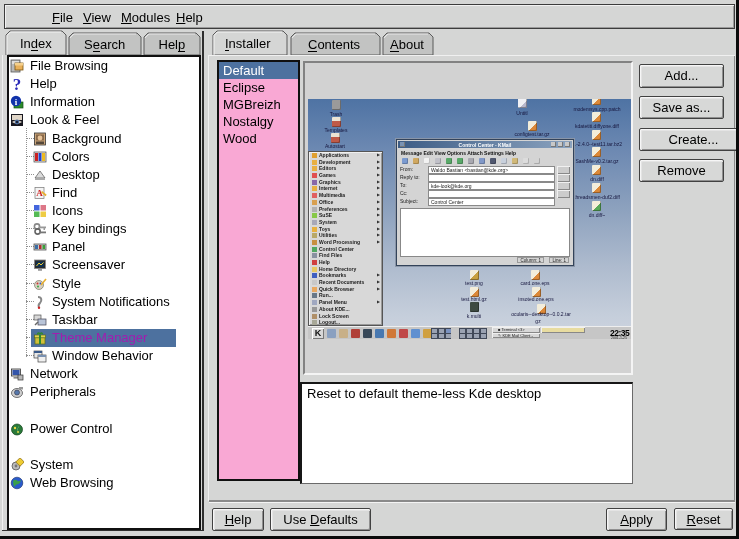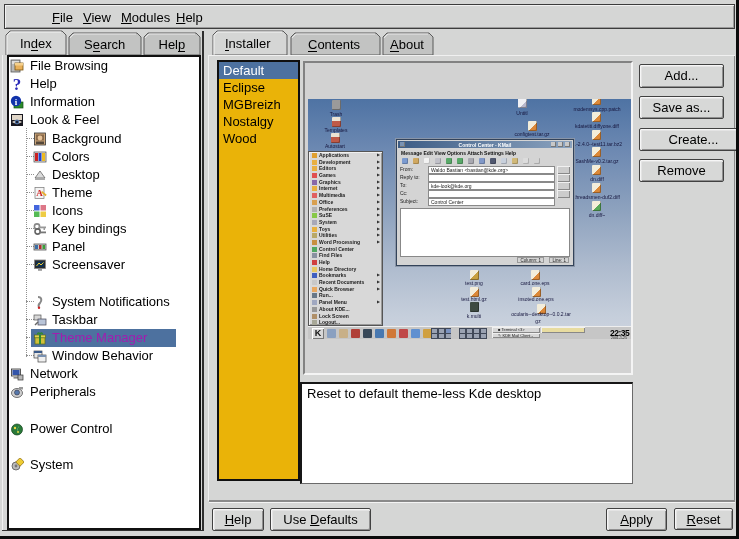--- a/index.html
+++ b/index.html
@@ -16,21 +16,21 @@
 #tree { position:absolute; left:7px; top:55px; width:194px; height:475px; background:#fff; border:2px solid #101010; }
 .trow { position:absolute; left:7px; width:192px; height:18px; font-size:13px; line-height:18px; color:#000; }
 .ticon { position:absolute; top:2px; }
 .ttext { position:absolute; top:0; white-space:nowrap; }
 .tsel { position:absolute; top:0; white-space:nowrap; background:#4d719f; color:#a21caf; padding:0 3px; }
 .stub { position:absolute; left:19px; width:8px; border-top:1px dotted #909090; }
 #vline { position:absolute; left:26px; top:128px; height:229px; border-left:1px dotted #909090; }
 
 
 #rpane { position:absolute; left:208px; top:55px; width:527px; height:446px; background:#d5d6d5; box-shadow:inset 1px 1px 0 #f0f0f0, inset -1px 0 0 #8a8a8a; }
-#listbox { position:absolute; left:217px; top:60px; width:83px; height:421px; background:#eab308; border:2px solid #101010; }
+#listbox { position:absolute; left:217px; top:60px; width:83px; height:421px; background:#f9a8d4; border:2px solid #101010; }
 .lbrow, .lbsel { position:absolute; left:0; width:79px; height:17px; font-size:13px; line-height:17px; padding-left:4px; color:#000; white-space:nowrap; }
 .lbsel { background:#4d719f; color:#fff; }
 #pvframe { position:absolute; left:303px; top:61px; width:330px; height:314px; background:#d2d2d2; border-top:2px solid #828282; border-left:2px solid #828282; border-right:2px solid #f4f4f4; border-bottom:2px solid #f4f4f4; }
 #desk { position:absolute; left:308px; top:97px; width:323px; height:242px; overflow:hidden; background:linear-gradient(180deg, #4d72a3 0%, #6d89b2 22%, #8ba0bd 45%, #aebbce 70%, #c5cedb 90%, #cdd4df 100%); }
 .dico { position:absolute; width:9px; height:10px; border-radius:1px; box-shadow:inset -1px -1px 0 rgba(0,0,0,0.3); }
 .dlab { position:absolute; font-size:5px; color:#16163e; text-align:center; text-decoration:underline; white-space:nowrap; overflow:hidden; }
 
 #kmenu { position:absolute; left:0px; top:54px; width:75px; height:175px; background:#d8d8d8; border:1px solid #555; box-shadow:inset 1px 1px 0 #f0f0f0, inset -1px -1px 0 #999; }
 .krow { position:absolute; left:1px; width:72px; height:7px; }
 .kic { position:absolute; left:2px; top:1px; width:4.5px; height:4.5px; }
@@ -158,21 +158,21 @@
       </svg>
       <span class="ttext" style="left:45px">Desktop</span>
     </div>
 <div class="trow" style="top:184px">
       <div class="stub" style="top:8px"></div>
       <svg class="ticon" style="left:26px" width="14" height="14" viewBox="0 0 14 14">
         <rect x="2" y="1.5" width="9" height="11" fill="#f4f4f4" stroke="#777" stroke-width="0.7"></rect>
         <text x="6.5" y="10" font-size="9" font-weight="bold" fill="#cc2222" text-anchor="middle" font-family="Liberation Serif">A</text>
         <rect x="8" y="6" width="6" height="1.8" fill="#e8b030" transform="rotate(40 10 7)"></rect>
       </svg>
-      <span class="ttext" style="left:45px">Theme</span>
+      <span class="ttext" style="left:45px">Find</span>
     </div>
 <div class="trow" style="top:202px">
       <div class="stub" style="top:8px"></div>
       <svg class="ticon" style="left:26px" width="14" height="14" viewBox="0 0 14 14">
         <rect x="1" y="1" width="5.5" height="5.5" fill="#4466dd"></rect>
         <rect x="7.5" y="1" width="5.5" height="5.5" fill="#dd7788"></rect>
         <rect x="1" y="7.5" width="5.5" height="5.5" fill="#55bb55"></rect>
         <rect x="7.5" y="7.5" width="5.5" height="5.5" fill="#eecc44"></rect>
       </svg>
       <span class="ttext" style="left:45px">Icons</span>
@@ -201,20 +201,31 @@
 <div class="trow" style="top:256px">
       <div class="stub" style="top:8px"></div>
       <svg class="ticon" style="left:26px" width="14" height="14" viewBox="0 0 14 14">
         <rect x="1.5" y="2" width="11" height="8.5" fill="#2a2a2a" stroke="#888" stroke-width="0.8"></rect>
         <rect x="3" y="3.5" width="8" height="5.5" fill="#103050"></rect>
         <path d="M3.5 8 L6 5 L8 7 L10.5 4.5" stroke="#eecc33" stroke-width="1" fill="none"></path>
         <rect x="5" y="11" width="4" height="1.8" fill="#999"></rect>
       </svg>
       <span class="ttext" style="left:45px">Screensaver</span>
     </div>
+<div class="trow" style="top:275px">
+      <div class="stub" style="top:8px"></div>
+      <svg class="ticon" style="left:26px" width="14" height="14" viewBox="0 0 14 14">
+        <circle cx="6" cy="8" r="4.5" fill="#d8d0c0" stroke="#776" stroke-width="0.7"></circle>
+        <circle cx="4.5" cy="6.5" r="1" fill="#cc3333"></circle>
+        <circle cx="7.5" cy="6.5" r="1" fill="#3355cc"></circle>
+        <circle cx="5" cy="9.5" r="1" fill="#33aa44"></circle>
+        <path d="M8 8 L13 2" stroke="#e8b030" stroke-width="1.6"></path>
+      </svg>
+      <span class="ttext" style="left:45px">Style</span>
+    </div>
 <div class="trow" style="top:293px">
       <div class="stub" style="top:8px"></div>
       <svg class="ticon" style="left:26px" width="14" height="14" viewBox="0 0 14 14">
         <path d="M5 2 C9 2 9 6 7 8 C5.5 9.5 5 10.5 6 12" stroke="#888" stroke-width="2" fill="none"></path>
         <circle cx="6" cy="12.7" r="1.2" fill="#cc2222"></circle>
       </svg>
       <span class="ttext" style="left:45px">System Notifications</span>
     </div>
 <div class="trow" style="top:311px">
       <div class="stub" style="top:8px"></div>
@@ -272,20 +283,27 @@
       </svg>
       <span class="ttext" style="left:23px">Power Control</span>
     </div>
 <div class="trow" style="top:456px">
       <svg class="ticon" style="left:3px" width="14" height="14" viewBox="0 0 14 14">
         <circle cx="6" cy="8" r="4" fill="#bbb" stroke="#555" stroke-width="0.8"></circle>
         <circle cx="6" cy="8" r="1.4" fill="#777"></circle>
         <rect x="7" y="1" width="6" height="6" fill="#eecc33" stroke="#886611" stroke-width="0.7" transform="rotate(45 10 4)"></rect>
       </svg>
       <span class="ttext" style="left:23px">System</span>
+    </div>
+<div class="trow" style="top:474px">
+      <svg class="ticon" style="left:3px" width="14" height="14" viewBox="0 0 14 14">
+        <circle cx="7" cy="7" r="5.8" fill="#2a5acc" stroke="#112a66" stroke-width="0.6"></circle>
+        <path d="M3 5 Q5 3 7 4.5 Q9 6 11 4 Q10 8 8 8 Q5 8.5 4.5 11 Q3 9 3 5" fill="#3aa04a"></path>
+      </svg>
+      <span class="ttext" style="left:23px">Web Browsing</span>
     </div>
   <div id="vline"></div>
 
   <svg style="position:absolute;left:210px;top:30px" width="529" height="26" viewBox="0 0 529 26">
     <path d="M81 25 L81 7 L85 3 L166 3 L170 7 L170 25 Z" fill="#c2c3c2" stroke="#5a5a5a" stroke-width="1"></path>
     <path d="M82 8 L86 4 L165 4" fill="none" stroke="#e8e8e8" stroke-width="1"></path>
     <path d="M173 25 L173 7 L177 3 L219 3 L223 7 L223 25 Z" fill="#c2c3c2" stroke="#5a5a5a" stroke-width="1"></path>
     <path d="M174 8 L178 4 L218 4" fill="none" stroke="#e8e8e8" stroke-width="1"></path>
     <path d="M3 25 L3 5 L7 1 L73 1 L77 5 L77 25 Z" fill="#d5d6d5" stroke="#5a5a5a" stroke-width="1"></path>
     <path d="M4 25 L4 5.5 L7.5 2 L72 2" fill="none" stroke="#f4f4f4" stroke-width="1"></path>

